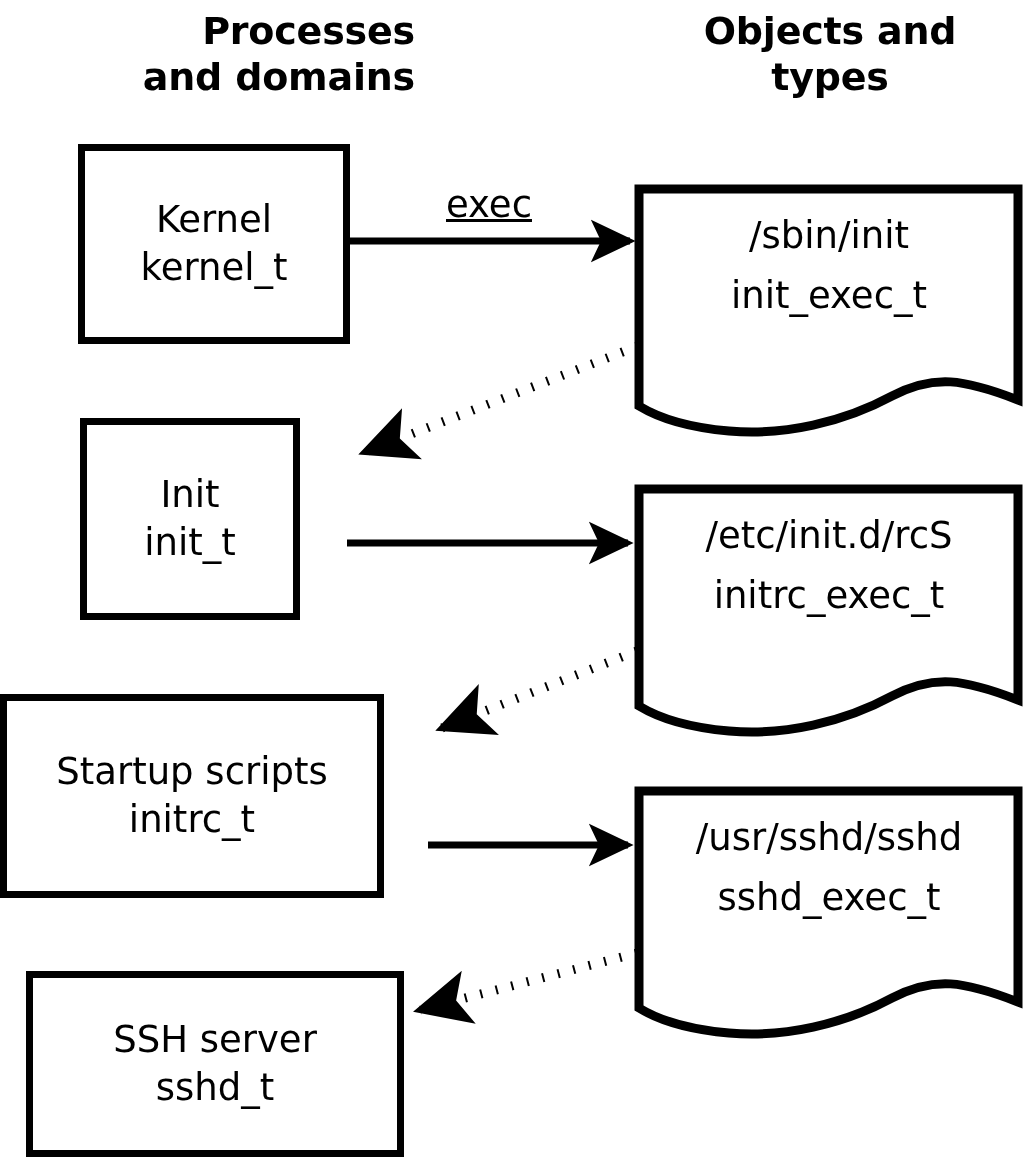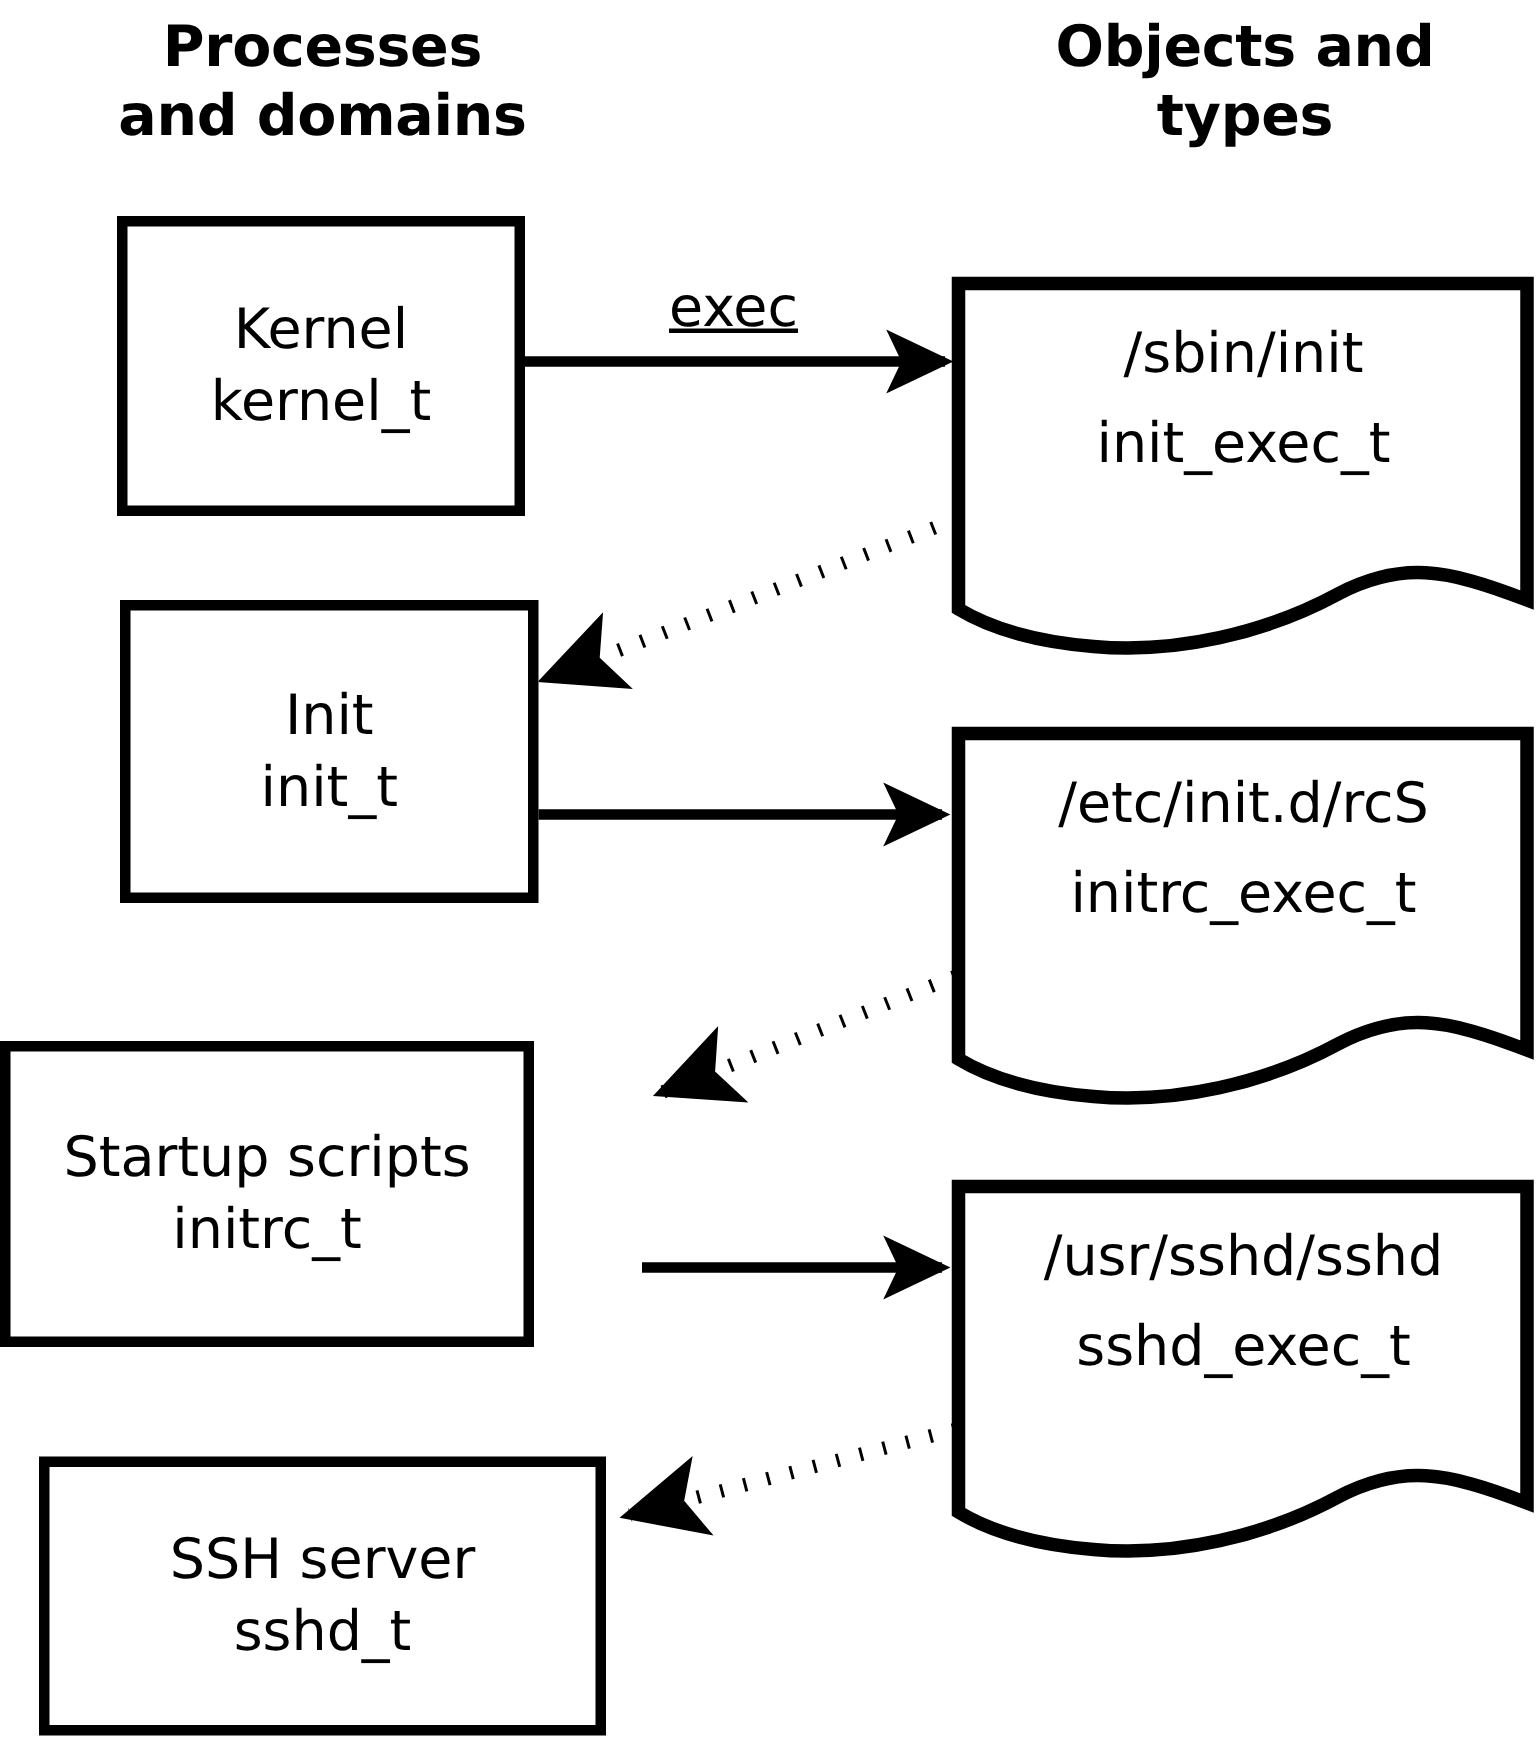--- a/index.html
+++ b/index.html
@@ -19,21 +19,21 @@
     position: absolute;
     font-family: "DejaVu Sans", "Liberation Sans", sans-serif;
     font-weight: bold;
     font-size: 38px;
     line-height: 46px;
     color: #000000;
     text-align: center;
     white-space: pre-line;
     letter-spacing: -0.2px;
   }
-  #title-left  { left: 15px;  top: 8px; width: 400px; }
+  #title-left  { left: 15px;  top: 8px; width: 400px; text-align: right; }
   #title-right { left: 630px; top: 8px; width: 400px; }
 
   .proc-box {
     position: absolute;
     box-sizing: border-box;
     border: 7px solid #000000;
     background: #ffffff;
     display: flex;
     align-items: center;
     justify-content: center;
@@ -120,26 +120,26 @@
     </g>
   </svg>
 
   <div class="edge-label" style="left:446px; top:183px;">exec</div>
 
   <div class="proc-box" style="left:78px; top:144px; width:272px; height:200px;">
     <span class="proc-label">Kernel
 kernel_t</span>
   </div>
 
-  <div class="proc-box" style="left:80px; top:400px; width:279px; height:202px;">
+  <div class="proc-box" style="left:80px; top:418px; width:220px; height:202px;">
     <span class="proc-label">Init
 init_t</span>
   </div>
 
-  <div class="proc-box" style="left:0px; top:694px; width:356px; height:204px;">
+  <div class="proc-box" style="left:0px; top:694px; width:384px; height:204px;">
     <span class="proc-label">Startup scripts
 initrc_t</span>
   </div>
 
   <div class="proc-box" style="left:26px; top:971px; width:378px; height:186px;">
     <span class="proc-label">SSH server
 sshd_t</span>
   </div>
 
   <div class="doc-shape" style="left:634px; top:184px; width:390px; height:250px;">

